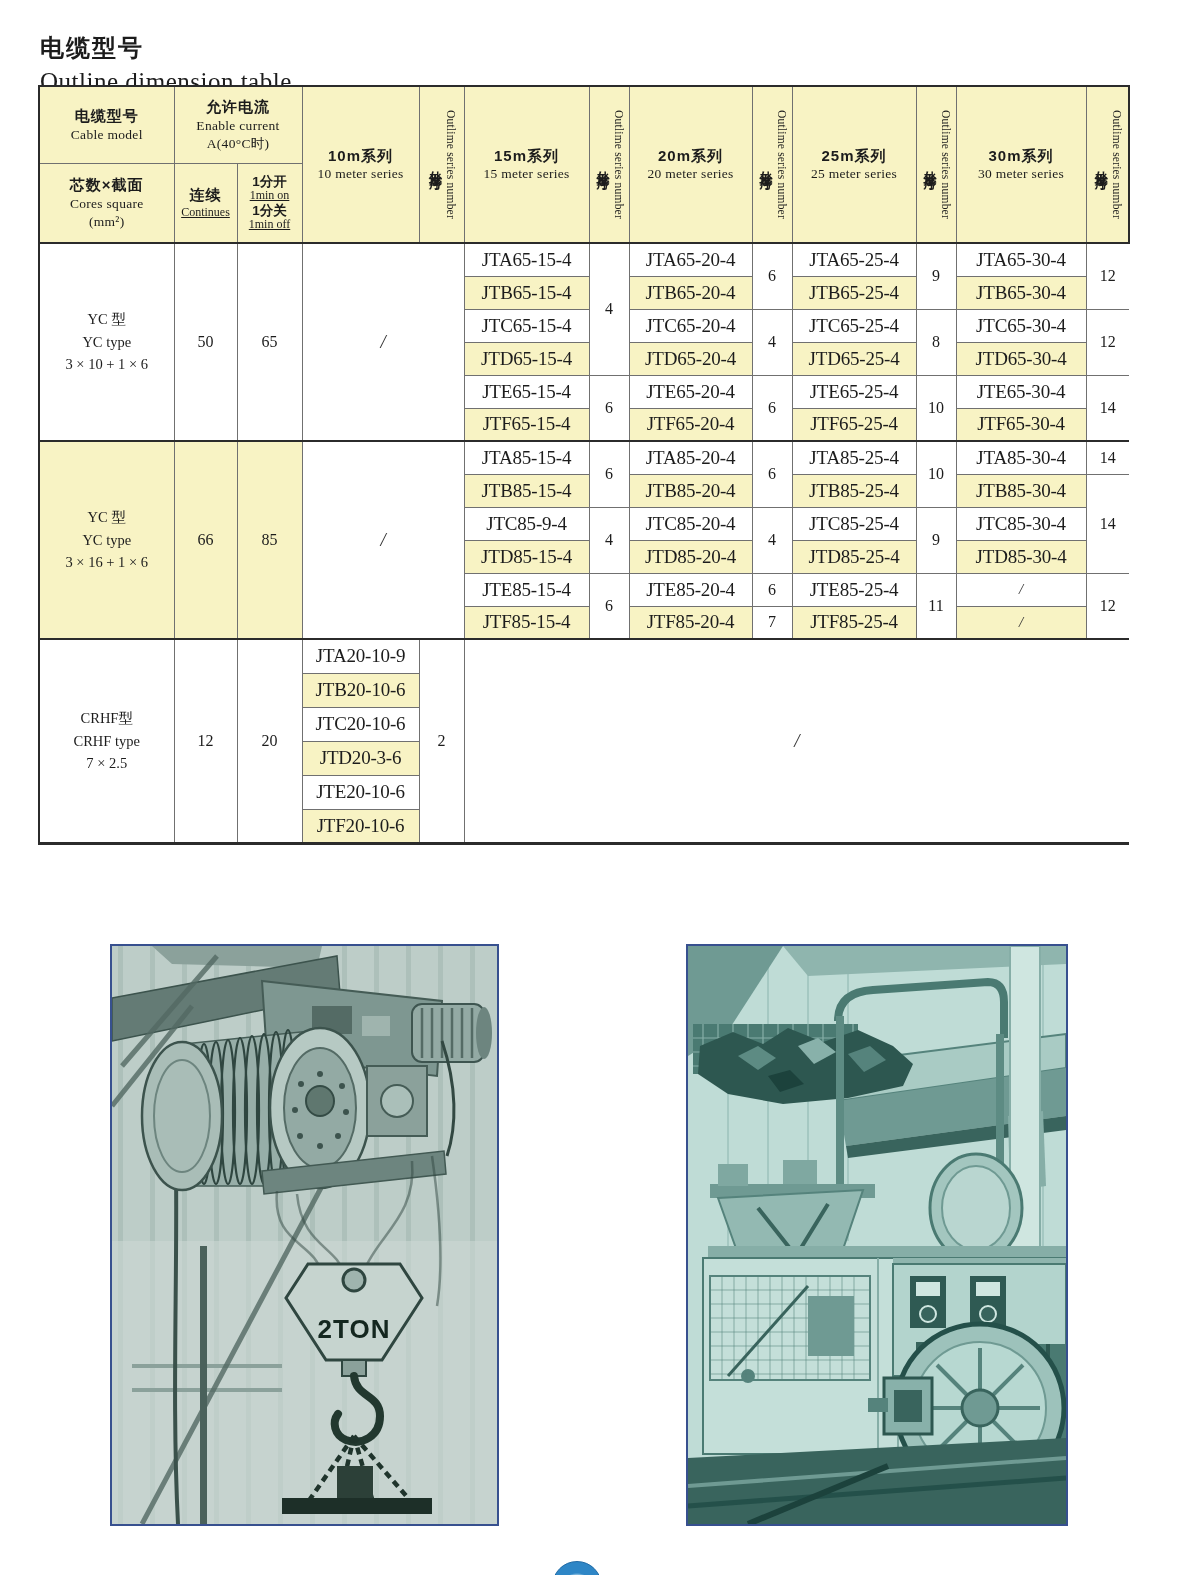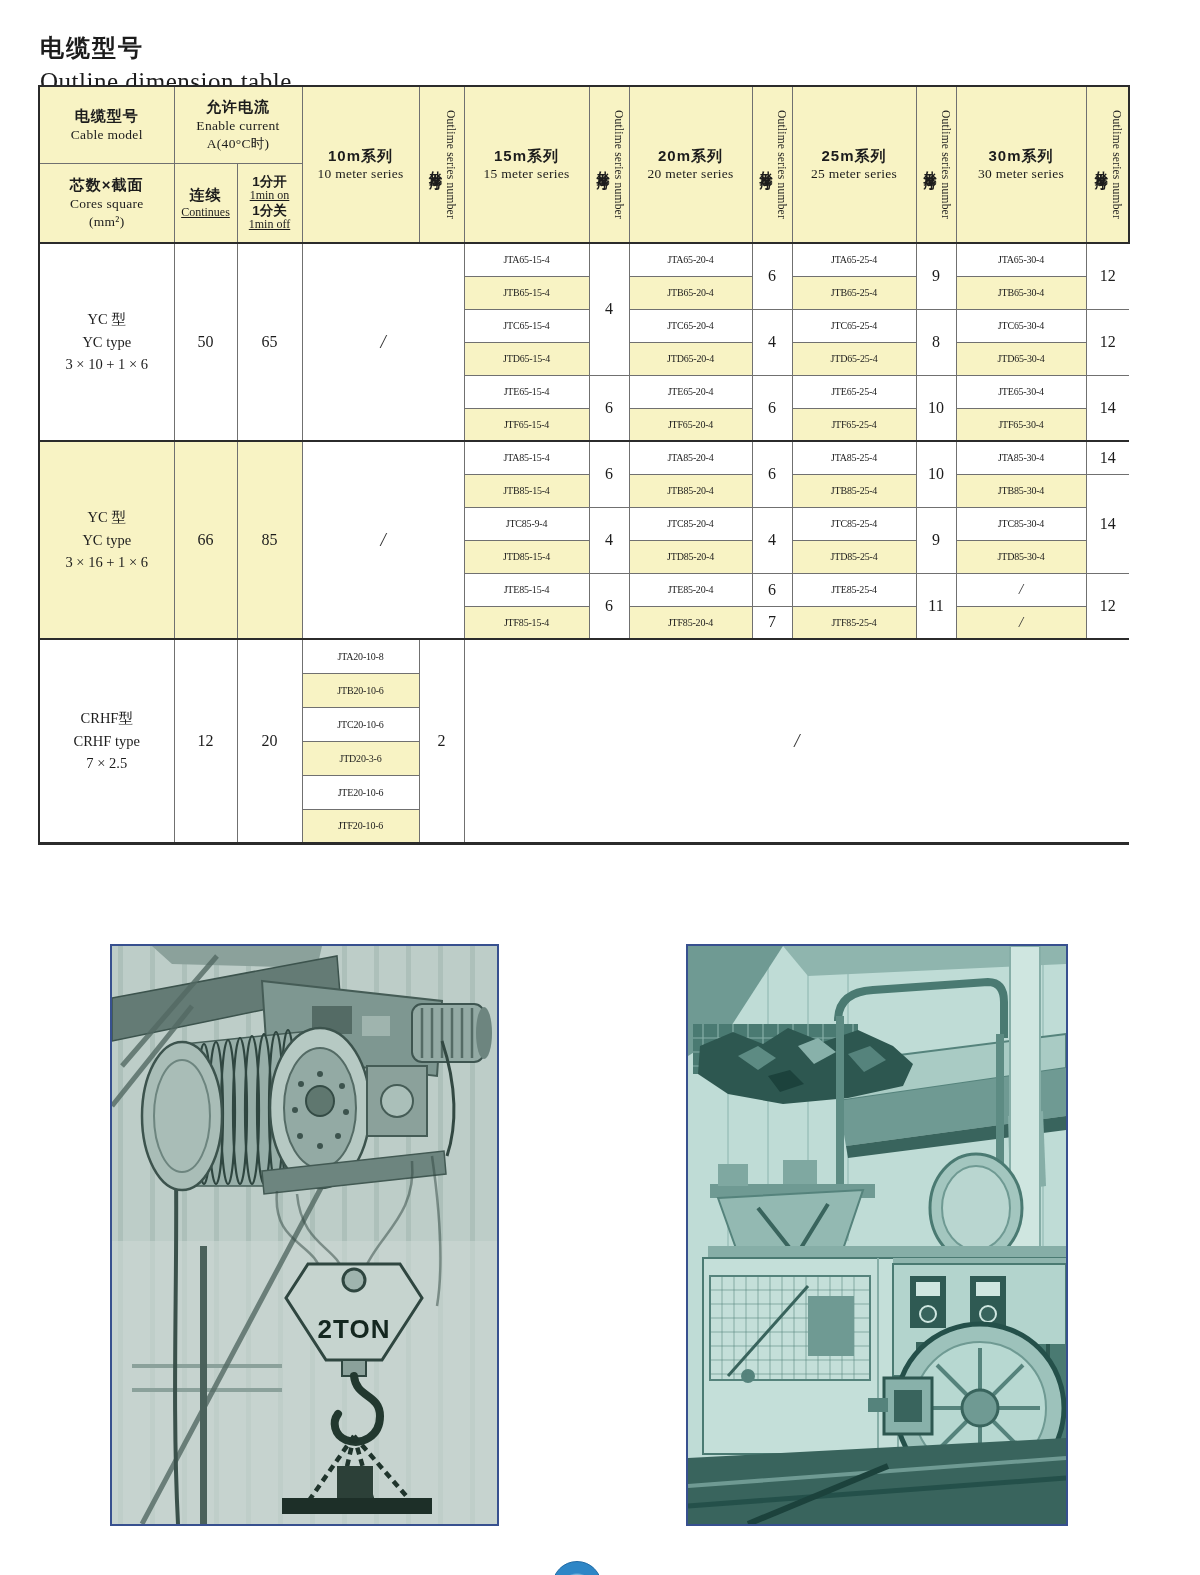--- a/index.html
+++ b/index.html
@@ -21,21 +21,21 @@
     border-bottom:3px solid #2b2b2b;border-right:none;
   }
   .dim th,.dim td{border:1px solid #707070;padding:0 2px;text-align:center;vertical-align:middle;}
   .dim th{background:#f8f3c4;font-weight:normal;}
   .dim thead tr.h1{height:77px;}
   .dim thead tr.h2{height:80px;}
   .dim tbody tr{height:33px;}
   .dim tbody tr.g3{height:34px;}
   tr.gs > td{border-top:2.5px solid #2b2b2b;}
   .y{background:#f8f3c4;}
-  .sc{font-size:10px;letter-spacing:-0.2px;}
+  .sc{font-size:19px;letter-spacing:-0.2px;}
   .num{font-size:16px;}
   .gm{font-size:14.5px;margin-left:32px;}
   .gm .stack{line-height:1.55;}
   .sl{font-size:19px;font-style:italic;color:#333;}
   .sl2{font-size:15px;font-style:italic;color:#333;}
   .nr{border-right:none !important;}
   .nt{border-top:none;}
   .nb{border-bottom:none;}
   .hbr{border-right:2px solid #2b2b2b !important;}
   .stack{display:flex;flex-direction:column;justify-content:center;align-items:center;line-height:1.3;}
@@ -306,21 +306,21 @@
     <tr class="gs g3">
       <td class="gm" rowspan="6">
           <div class="stack">
             <span>CRHF型</span>
             <span>CRHF type</span>
             <span>7 × 2.5</span>
           </div>
         </td>
       <td class="num" rowspan="6">12</td>
       <td class="num" rowspan="6">20</td>
-      <td class="sc">JTA20-10-8</td>
+      <td class="sc">JTA20-10-9</td>
       <td class="num" rowspan="6">2</td>
       <td class="sl nr" colspan="8" rowspan="6">/</td>
     </tr>
     <tr class="g3">
         <td class="sc y">JTB20-10-6</td>
       </tr>
     <tr class="g3">
         <td class="sc">JTC20-10-6</td>
       </tr>
     <tr class="g3">

